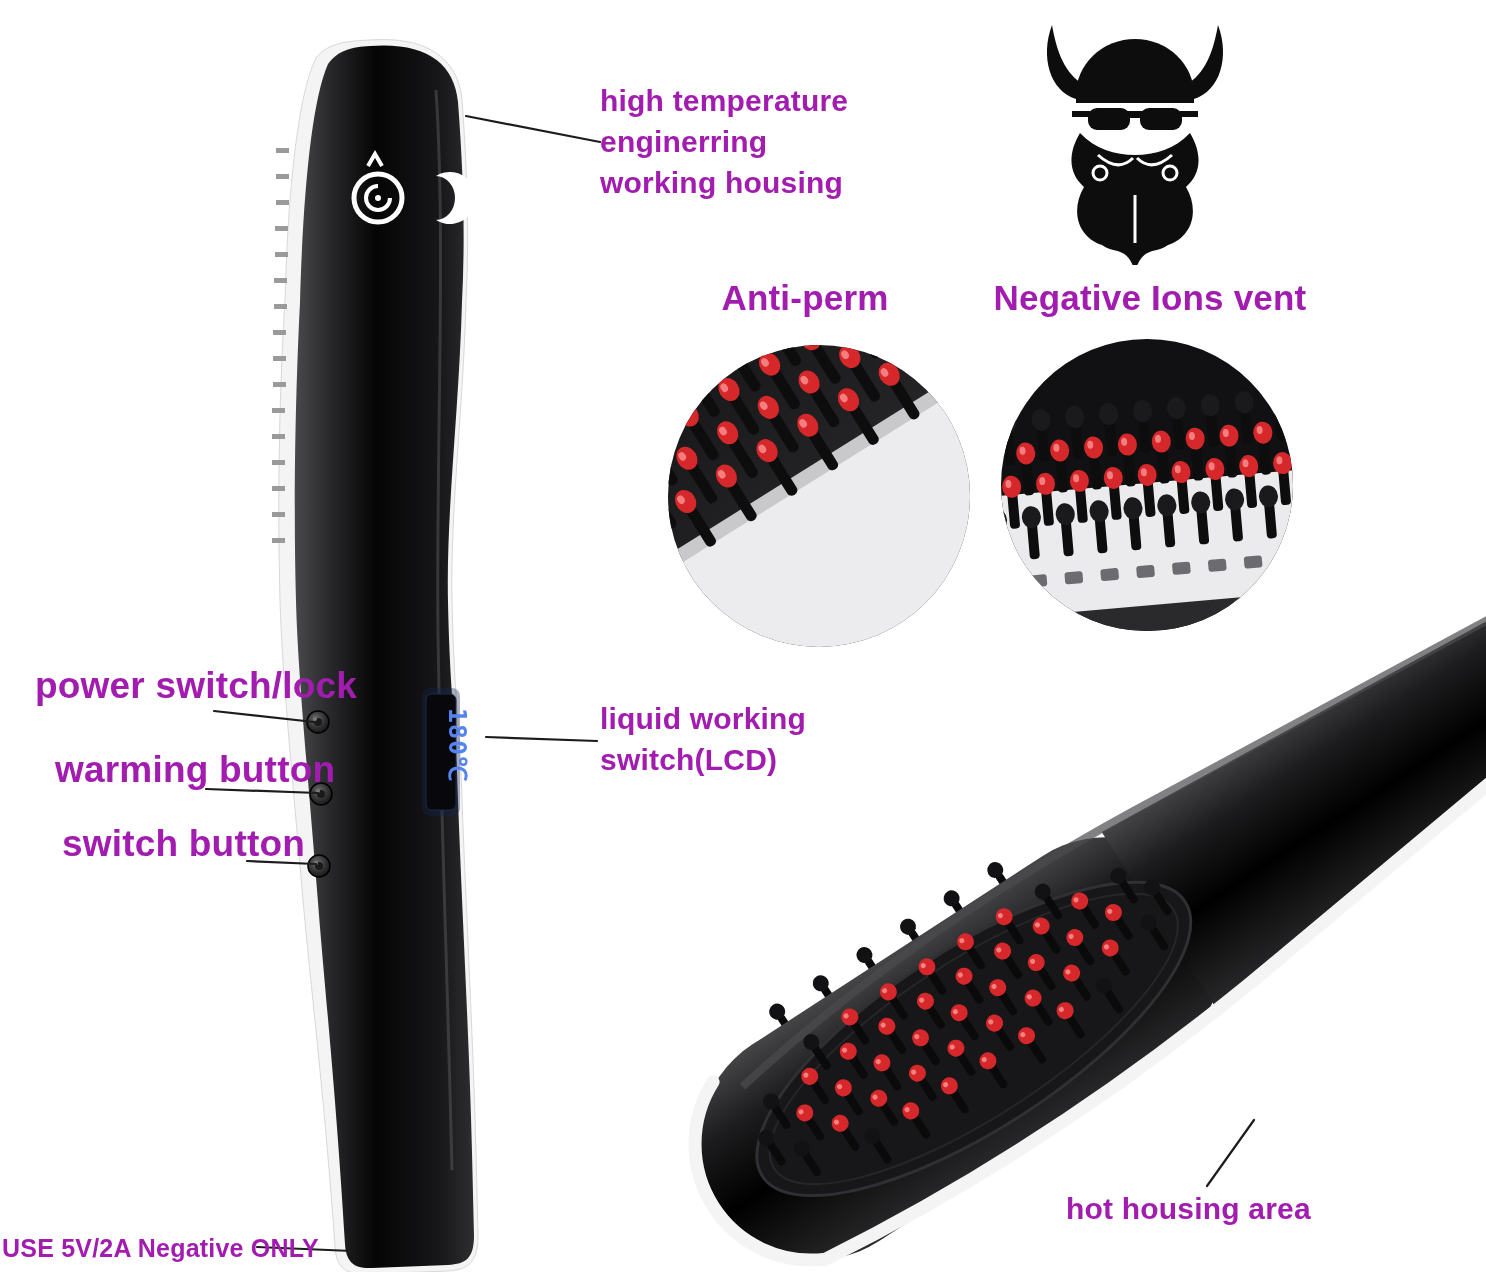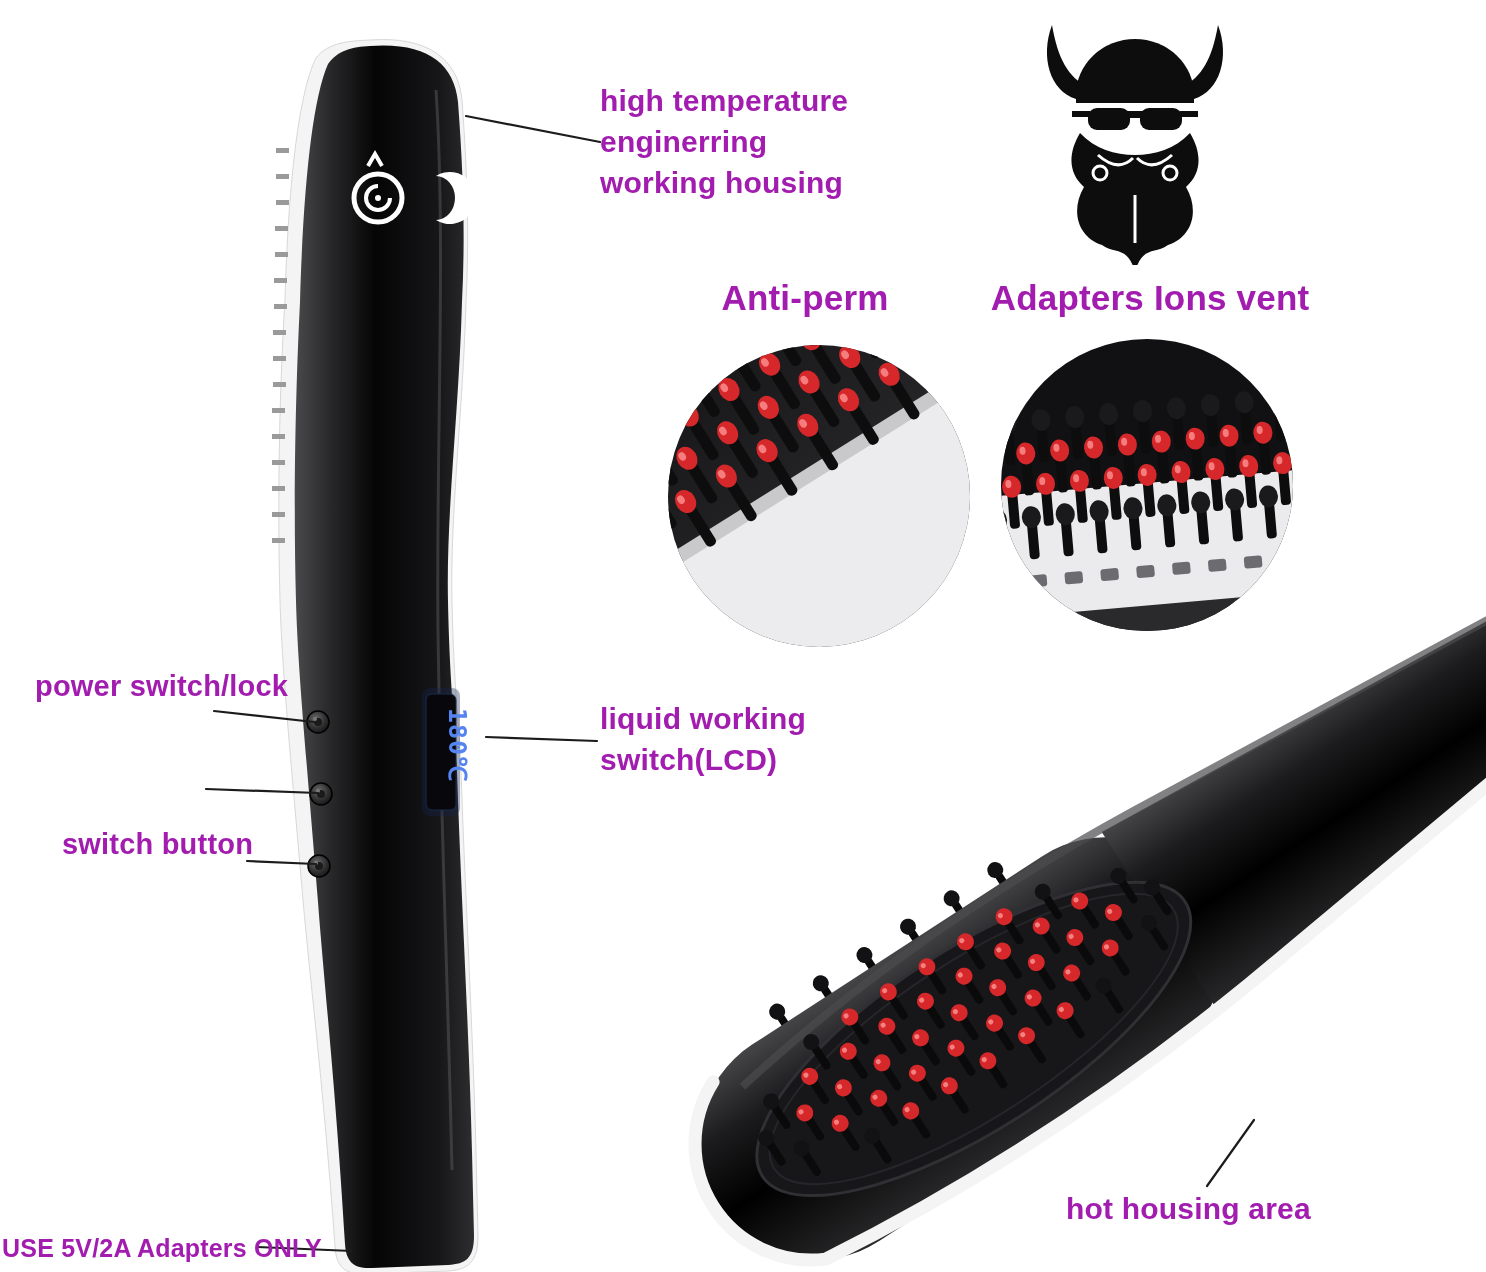--- a/index.html
+++ b/index.html
@@ -3,21 +3,21 @@
 <meta charset="utf-8">
 <style>
   html,body{margin:0;padding:0;background:#fff;}
   .canvas{
     position:relative;width:1486px;height:1272px;background:#ffffff;overflow:hidden;
     font-family:"Liberation Sans", sans-serif;color:#0b0b0b;
   }
   .abs{position:absolute;}
   .label{font-weight:700;color:#a21caf;letter-spacing:0.2px;}
   .lbl-30{font-size:30px;line-height:41px;}
-  .lbl-29{font-size:29px;line-height:36px;}
+  .lbl-29{font-size:37px;line-height:36px;}
   .lbl-36{font-size:35px;line-height:40px;}
   .lbl-note{font-size:25px;font-weight:600;}
   .center{text-align:center;}
   svg{display:block;}
 </style>
 </head>
 <body>
 
 <div class="canvas">
 
@@ -391,29 +391,30 @@
   </svg>
 
   <div class="abs label lbl-30" style="left:600px;top:80px;">
     <div>high temperature</div>
     <div>enginerring</div>
     <div>working housing</div>
   </div>
 
   <div class="abs label lbl-29" style="left:35px;top:668px;">power switch/lock</div>
 
+  <div class="abs label lbl-29" style="left:55px;top:752px;">warming button</div>
 
   <div class="abs label lbl-29" style="left:62px;top:826px;">switch button</div>
 
   <div class="abs label lbl-30" style="left:600px;top:698px;">
     <div>liquid working</div>
     <div>switch(LCD)</div>
   </div>
 
-  <div class="abs label lbl-note" style="left:2px;top:1234px;">USE 5V/2A Adapters ONLY</div>
+  <div class="abs label lbl-note" style="left:2px;top:1234px;">USE 5V/2A Negative ONLY</div>
 
   <div class="abs label lbl-36 center" style="left:695px;top:278px;width:220px;">Anti-perm</div>
 
-  <div class="abs label lbl-36 center" style="left:985px;top:278px;width:330px;">Adapters Ions vent</div>
+  <div class="abs label lbl-36 center" style="left:985px;top:278px;width:330px;">Negative Ions vent</div>
 
   <div class="abs label lbl-30" style="left:1066px;top:1188px;">hot housing area</div>
 
 </div>
 
 </body></html>

